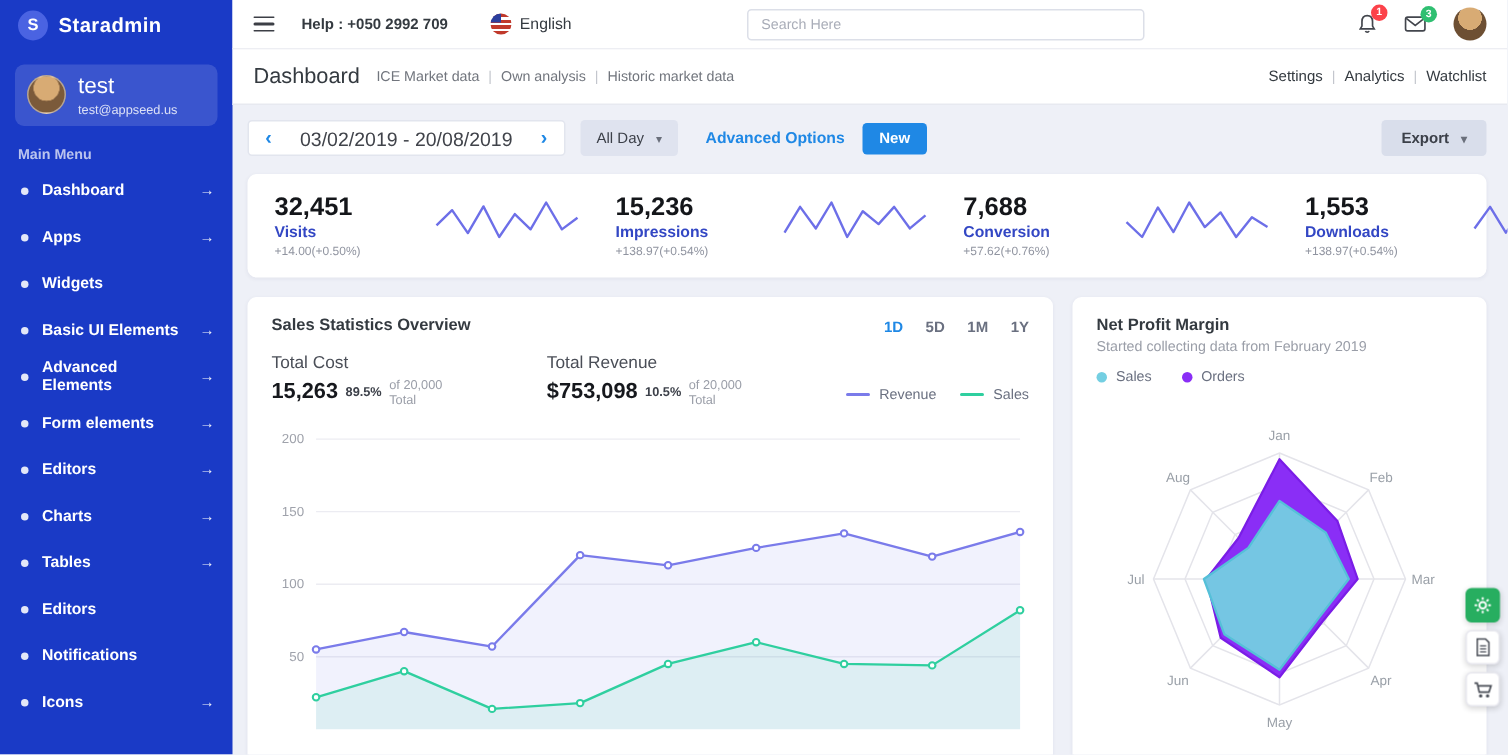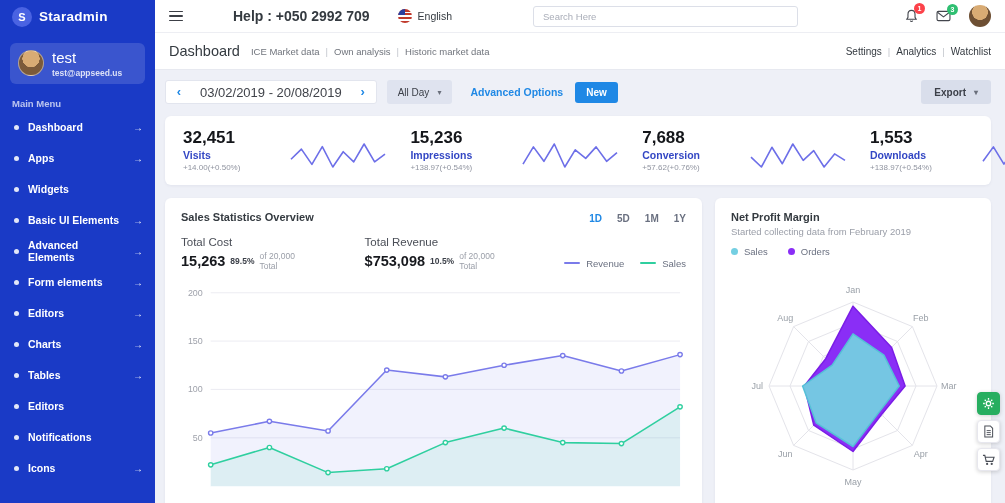--- a/index.html
+++ b/index.html
@@ -8,33 +8,33 @@
   .app{display:flex;width:100%;height:100%;}
 
   
   .sidebar{width:155px;min-width:155px;background:#1a3ac6;color:#fff;display:flex;flex-direction:column;}
   .brand{height:33px;display:flex;align-items:center;gap:7px;padding-left:12px;}
   .logo-circle{width:20px;height:20px;border-radius:50%;background:#4a63e2;display:flex;align-items:center;justify-content:center;font-size:11px;font-weight:bold;}
   .brand-name{font-size:13.5px;font-weight:bold;letter-spacing:.3px;}
   .profile{margin:10px 10px 2px;background:rgba(255,255,255,.14);border-radius:6px;padding:6px 8px;display:flex;align-items:center;gap:8px;cursor:pointer;}
   .avatar-sm{width:26px;height:26px;min-width:26px;border-radius:50%;background:radial-gradient(circle at 50% 32%,#d8ab74 0 42%,#7b5a3a 43% 100%);border:1px solid rgba(255,255,255,.45);}
   .profile-name{font-size:15px;font-weight:normal;line-height:1.25;}
-  .profile-email{font-size:8.5px;color:rgba(255,255,255,.82);font-weight:bold;}
+  .profile-email{font-size:8.5px;color:rgba(255,255,255,.82);}
   .menu-label{margin:12px 0 3px 12px;font-size:9.5px;font-weight:bold;color:rgba(255,255,255,.7);}
   .menu-item{height:31px;display:flex;align-items:center;padding:0 12px 0 14px;gap:9px;cursor:pointer;font-size:10.5px;font-weight:bold;}
   .menu-dot{width:5px;height:5px;min-width:5px;border-radius:50%;background:rgba(255,255,255,.88);}
   .menu-arrow{margin-left:auto;font-size:10px;font-weight:normal;color:rgba(255,255,255,.92);}
 
   
   .main{flex:1;display:flex;flex-direction:column;min-width:0;}
 
   .navbar{height:33px;min-height:33px;background:#fff;display:flex;align-items:center;padding:0 14px;border-bottom:1px solid #edeef3;}
   .burger{width:14px;display:flex;flex-direction:column;gap:3px;margin-right:18px;cursor:pointer;}
   .burger span{height:1.6px;background:#3c3f46;border-radius:1px;}
-  .help-text{font-size:14px;font-weight:bold;color:#343a40;margin-right:28px;margin-left:32px;}
+  .help-text{font-size:10px;font-weight:bold;color:#343a40;margin-right:28px;}
   .flag{width:14px;height:14px;min-width:14px;border-radius:50%;position:relative;overflow:hidden;margin-right:6px;cursor:pointer;
         background:linear-gradient(180deg,#c0392b 0 18%,#fff 18% 30%,#c0392b 30% 45%,#fff 45% 57%,#c0392b 57% 72%,#fff 72% 84%,#c0392b 84% 100%);}
   .flag::after{content:"";position:absolute;left:0;top:0;width:55%;height:46%;background:#2b3f9e;}
   .lang{font-size:10.5px;color:#343a40;cursor:pointer;}
   .search-input{width:265px;height:21px;border:1px solid #dcdfe8;border-radius:3px;padding:0 9px;font-size:9.5px;color:#555;outline:none;background:#fff;margin:0 auto;}
   .search-input::placeholder{color:#a9adb8;}
   .nav-icons{display:flex;align-items:center;gap:18px;margin-left:26px;}
   .icon-btn{position:relative;cursor:pointer;display:flex;}
   .badge{position:absolute;top:-6px;right:-7px;min-width:11px;height:11px;border-radius:6px;color:#fff;font-size:7px;font-weight:bold;display:flex;align-items:center;justify-content:center;padding:0 2px;}
   .badge.red{background:#fc424a;}
@@ -56,21 +56,21 @@
   .date-arrow{width:26px;text-align:center;color:#1f88e5;font-size:13px;line-height:22px;cursor:pointer;font-weight:bold;}
   .date-text{font-size:13px;color:#40434a;padding:0 8px;}
   .select-btn{display:flex;align-items:center;gap:8px;background:#dfe3ef;border-radius:3px;height:24px;padding:0 11px;font-size:10px;color:#3c4049;margin-left:10px;cursor:pointer;}
   .chevron{font-size:8px;color:#6a6f7b;}
   .adv-link{font-size:10.5px;font-weight:bold;color:#1f88e5;margin-left:18px;cursor:pointer;}
   .new-btn{background:#1f88e5;color:#fff;font-size:10px;font-weight:bold;border-radius:3px;padding:5px 11px;margin-left:12px;cursor:pointer;}
   .export-btn{margin-left:auto;display:flex;align-items:center;gap:8px;background:#d9deeb;border-radius:3px;height:24px;padding:0 13px;font-size:10px;font-weight:bold;color:#3c4049;cursor:pointer;}
 
   
   .stats-card{background:#fff;border-radius:6px;box-shadow:0 1px 3px rgba(30,40,90,.06);margin-top:12px;padding:13px 18px;display:flex;}
-  .stat{flex:1;display:flex;align-items:flex-end;gap:40px;}
+  .stat{flex:1;display:flex;align-items:flex-start;gap:40px;}
   .stat-text{min-width:0;}
   .stat-value{font-size:17px;font-weight:bold;color:#14161a;line-height:1.1;}
   .stat-label{font-size:10.5px;font-weight:bold;color:#3347c4;margin-top:1px;}
   .stat-change{font-size:8px;color:#9094a0;margin-top:2px;}
   .spark{flex:none;margin:0 22px 0 8px;}
 
   
   .charts-row{display:flex;gap:13px;margin-top:13px;}
   .card{background:#fff;border-radius:6px;box-shadow:0 1px 3px rgba(30,40,90,.06);}
   .sales-card{flex:1;padding:13px 16px;height:330px;min-width:0;}

